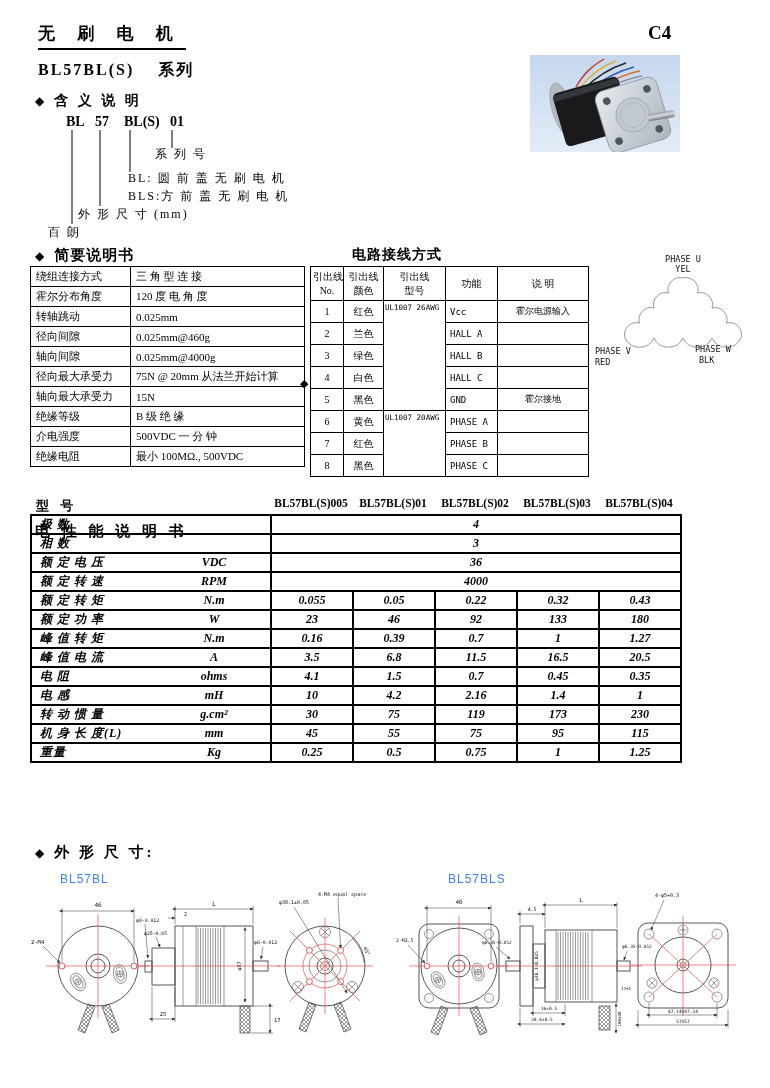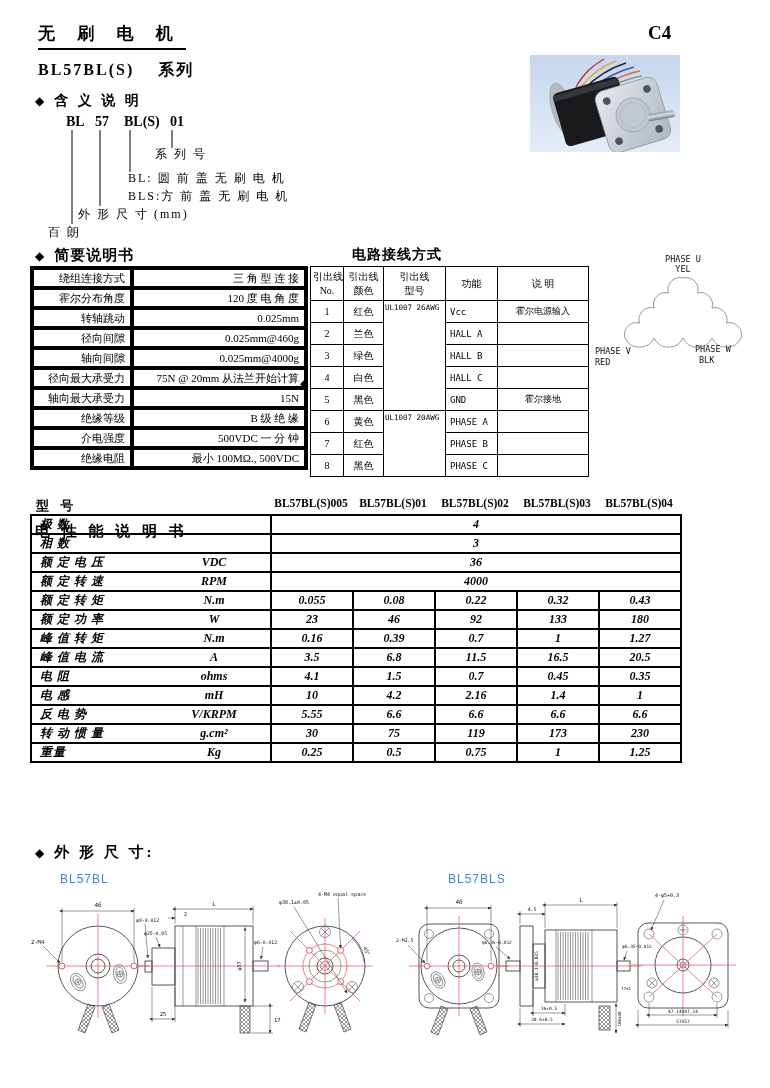--- a/index.html
+++ b/index.html
@@ -20,22 +20,22 @@
   
   .code-part{position:absolute;top:0;font-size:14px;font-weight:bold;}
   .tree-label{position:absolute;font-size:12px;letter-spacing:2px;white-space:nowrap;}
 
   
   .photo{left:530px;top:55px;width:150px;height:97px;}
 
   
   table{border-collapse:collapse;table-layout:fixed;}
   .spec-table{width:274px;}
-  .spec-table td{border:4px solid #000000;font-size:11px;height:20px;padding:0 5px;
-                 white-space:nowrap;overflow:hidden;text-align:right;}
+  .spec-table td{border:1px solid #000000;font-size:11px;height:20px;padding:0 5px;
+                 white-space:nowrap;overflow:hidden;}
 
   
   .wiring-table{width:278px;font-size:10px;}
   .wiring-table th,.wiring-table td{border:1px solid #000;font-weight:normal;
       text-align:center;padding:0 2px;white-space:nowrap;overflow:hidden;}
   .wiring-table th{height:34px;font-size:10px;line-height:1.4;}
   .wiring-table td{height:22px;}
   .wiring-table td.fn{text-align:left;padding-left:4px;font-family:"DejaVu Sans Mono",monospace;font-size:9px;}
   .wiring-table td.wtype{font-size:7.5px;vertical-align:top;text-align:left;padding:2px 1px 0 1px;
       font-family:"DejaVu Sans Mono",monospace;}
@@ -309,21 +309,21 @@
         <td class="plabel"><span class="pname">额 定 电 压</span><span class="punit">VDC</span></td>
         <td colspan="5">36</td>
       </tr>
       <tr>
         <td class="plabel"><span class="pname">额 定 转 速</span><span class="punit">RPM</span></td>
         <td colspan="5">4000</td>
       </tr>
       <tr>
         <td class="plabel"><span class="pname">额 定 转 矩</span><span class="punit">N.m</span></td>
         <td>0.055</td>
-        <td>0.08</td>
+        <td>0.05</td>
         <td>0.22</td>
         <td>0.32</td>
         <td>0.43</td>
       </tr>
       <tr>
         <td class="plabel"><span class="pname">额 定 功 率</span><span class="punit">W</span></td>
         <td>23</td>
         <td>46</td>
         <td>92</td>
         <td>133</td>
@@ -355,34 +355,34 @@
       </tr>
       <tr>
         <td class="plabel"><span class="pname">电 感</span><span class="punit">mH</span></td>
         <td>10</td>
         <td>4.2</td>
         <td>2.16</td>
         <td>1.4</td>
         <td>1</td>
       </tr>
       <tr>
-        <td class="plabel"><span class="pname">反 电 势</span><span class="punit">V/KRPM</span></td>
-        <td>5.55</td>
-        <td>6.6</td>
-        <td>6.6</td>
-        <td>6.6</td>
-        <td>6.6</td>
-      </tr>
-      <tr>
         <td class="plabel"><span class="pname">转 动 惯 量</span><span class="punit">g.cm²</span></td>
         <td>30</td>
         <td>75</td>
         <td>119</td>
         <td>173</td>
         <td>230</td>
+      </tr>
+      <tr>
+        <td class="plabel"><span class="pname">机 身 长 度(L)</span><span class="punit">mm</span></td>
+        <td>45</td>
+        <td>55</td>
+        <td>75</td>
+        <td>95</td>
+        <td>115</td>
       </tr>
       <tr>
         <td class="plabel"><span class="pname">重量</span><span class="punit">Kg</span></td>
         <td>0.25</td>
         <td>0.5</td>
         <td>0.75</td>
         <td>1</td>
         <td>1.25</td>
       </tr>
     </tbody>

